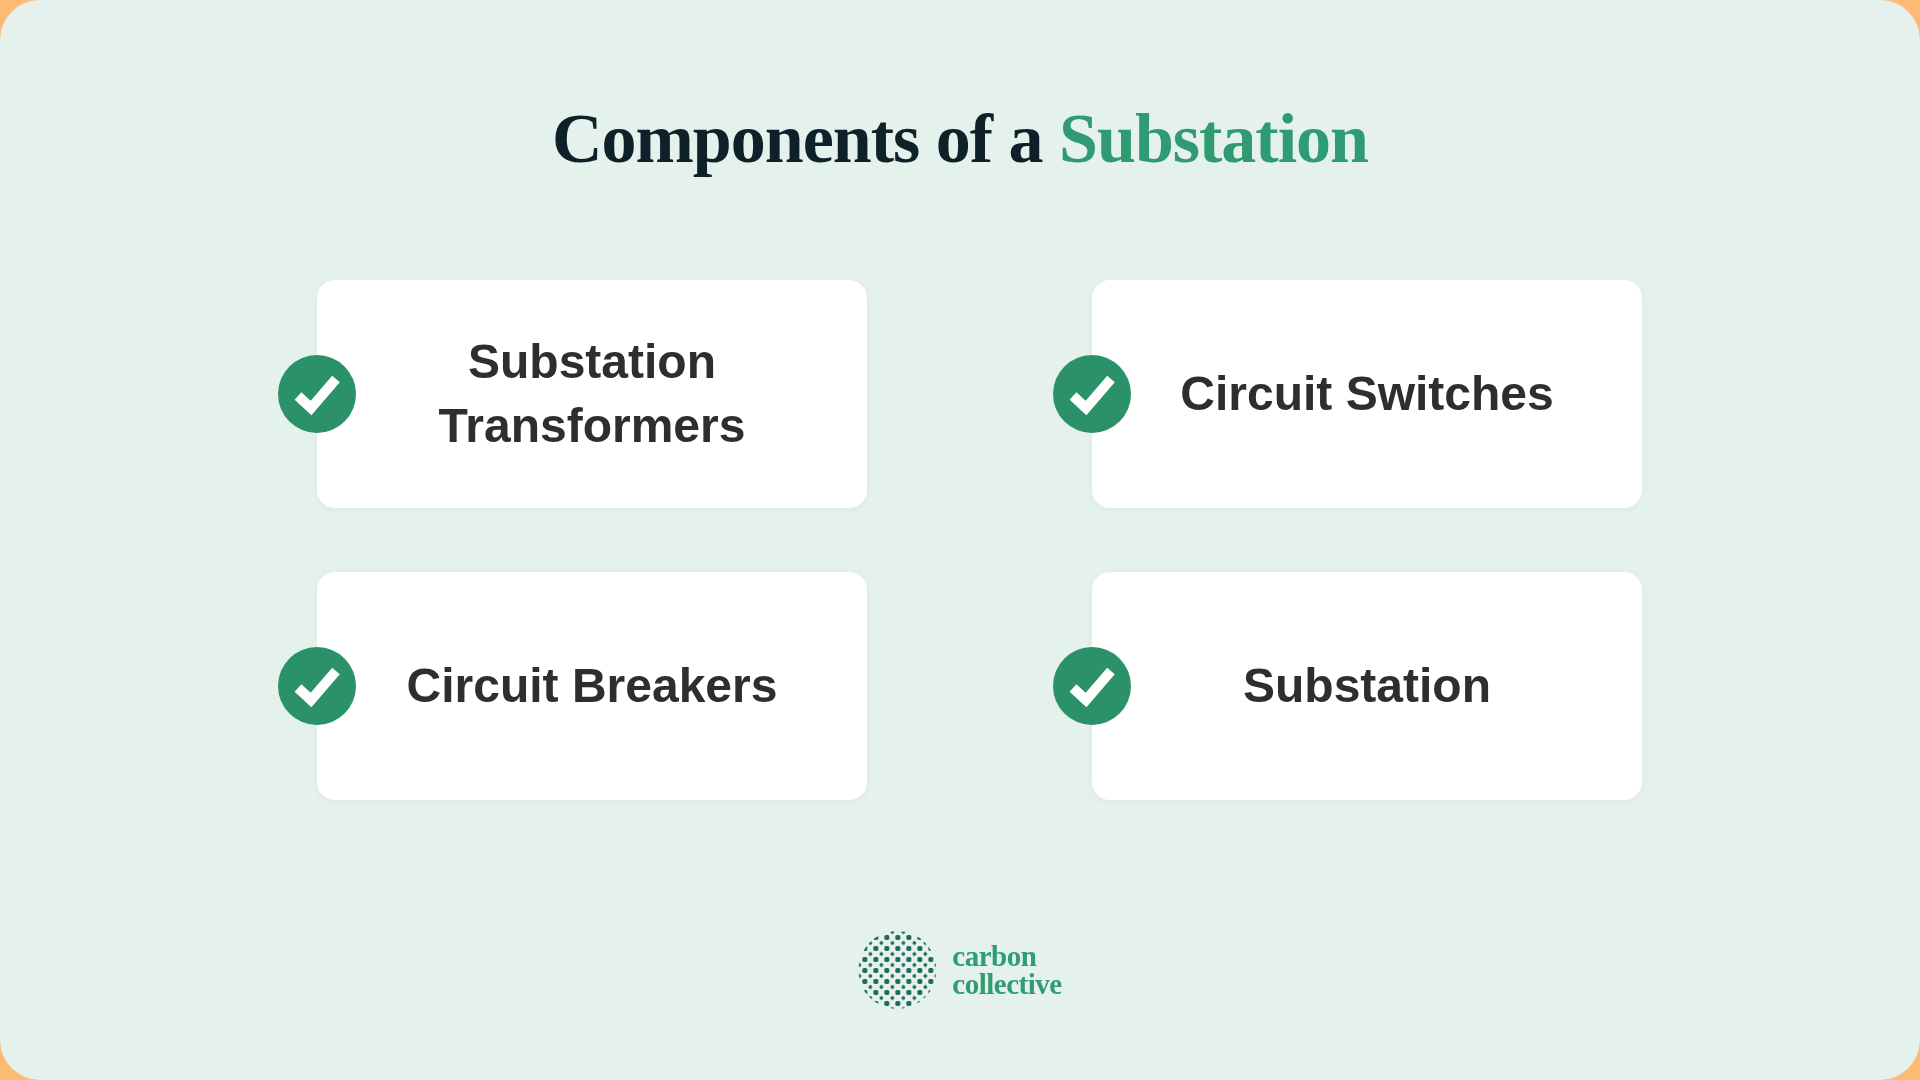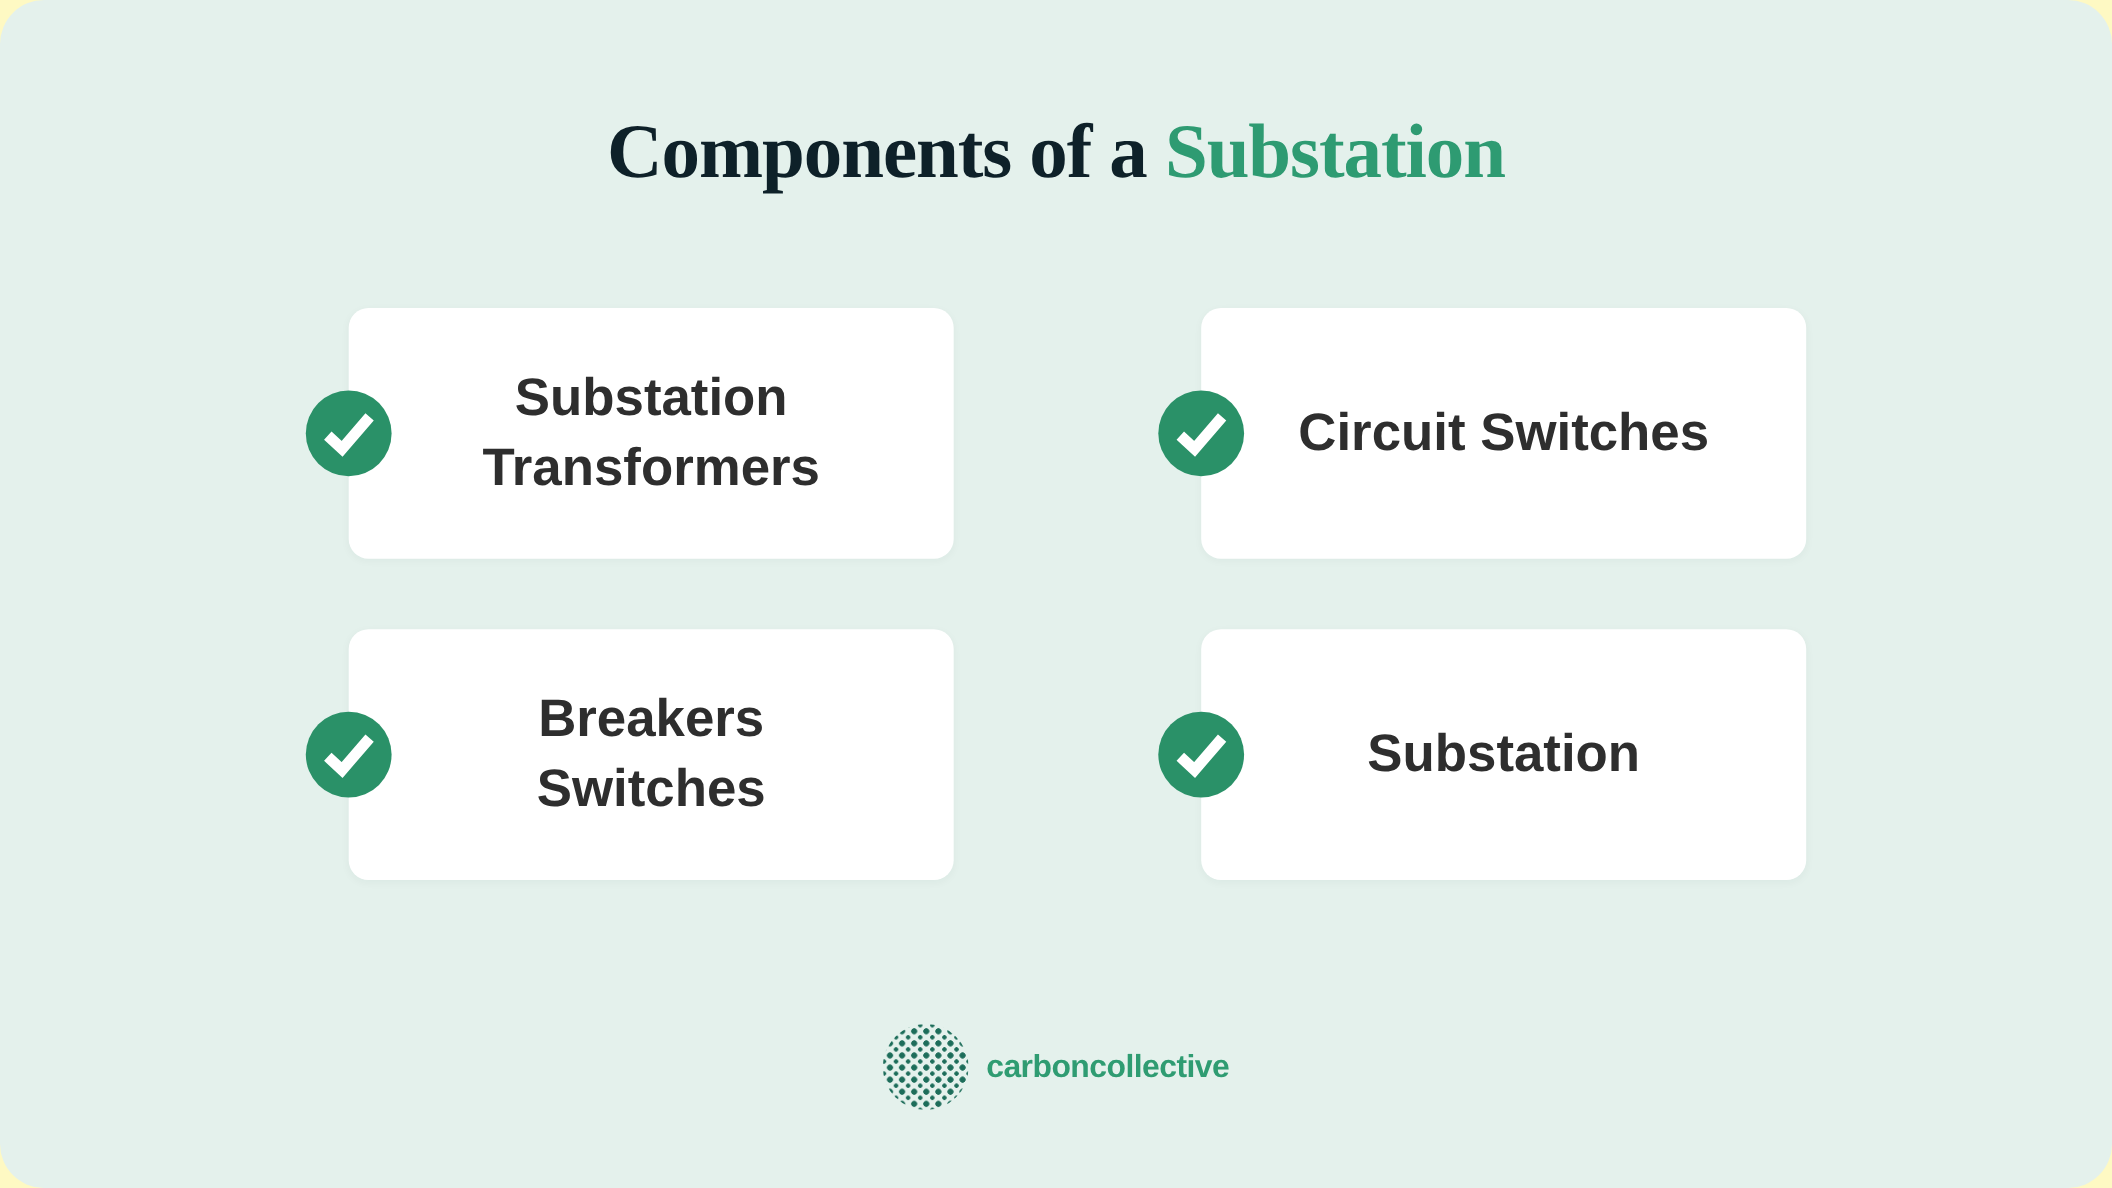--- a/index.html
+++ b/index.html
@@ -7,21 +7,21 @@
     padding: 0;
     background: #ffffff;
     width: 1920px;
     height: 1080px;
     font-family: "Liberation Sans", sans-serif;
   }
   .canvas {
     position: relative;
     width: 1920px;
     height: 1080px;
-    background: #fef9c3;
+    background: #fdba74;
     overflow: hidden;
   }
   .panel {
     position: absolute;
     inset: 0;
     background: #e4f1ec;
     border-radius: 40px;
   }
   
   .title {
@@ -102,22 +102,22 @@
     height: 78px;
     border-radius: 50%;
     background-image:
       radial-gradient(circle, #1d6d5a 2.5px, rgba(0,0,0,0) 3px),
       radial-gradient(circle, #1d6d5a 1.7px, rgba(0,0,0,0) 2.2px);
     background-size: 11px 11px, 11px 11px;
     background-position: 1px 1px, 6.5px 6.5px;
   }
   .logo-text {
     display: flex;
-    flex-direction: row;
-    font-family: Liberation Sans, sans-serif;
+    flex-direction: column;
+    font-family: Liberation Serif, serif;
     font-weight: 700;
     font-size: 29px;
     line-height: 28px;
     letter-spacing: -0.5px;
     color: #2f9c72;
     justify-content: space-between;
   }
 </style>
 </head>
 <body>
@@ -146,21 +146,21 @@
         </span>
         <span class="card-label">Circuit Switches</span>
       </div>
 
       <div class="card">
         <span class="check-badge">
           <svg viewBox="0 0 78 78" aria-hidden="true">
             <path d="M20 41 L33 53 L58 24" fill="none" stroke="#ffffff" stroke-width="10" stroke-linecap="butt" stroke-linejoin="miter"></path>
           </svg>
         </span>
-        <span class="card-label">Breakers Switches</span>
+        <span class="card-label">Circuit Breakers</span>
       </div>
 
       <div class="card">
         <span class="check-badge">
           <svg viewBox="0 0 78 78" aria-hidden="true">
             <path d="M20 41 L33 53 L58 24" fill="none" stroke="#ffffff" stroke-width="10" stroke-linecap="butt" stroke-linejoin="miter"></path>
           </svg>
         </span>
         <span class="card-label">Substation</span>
       </div>

